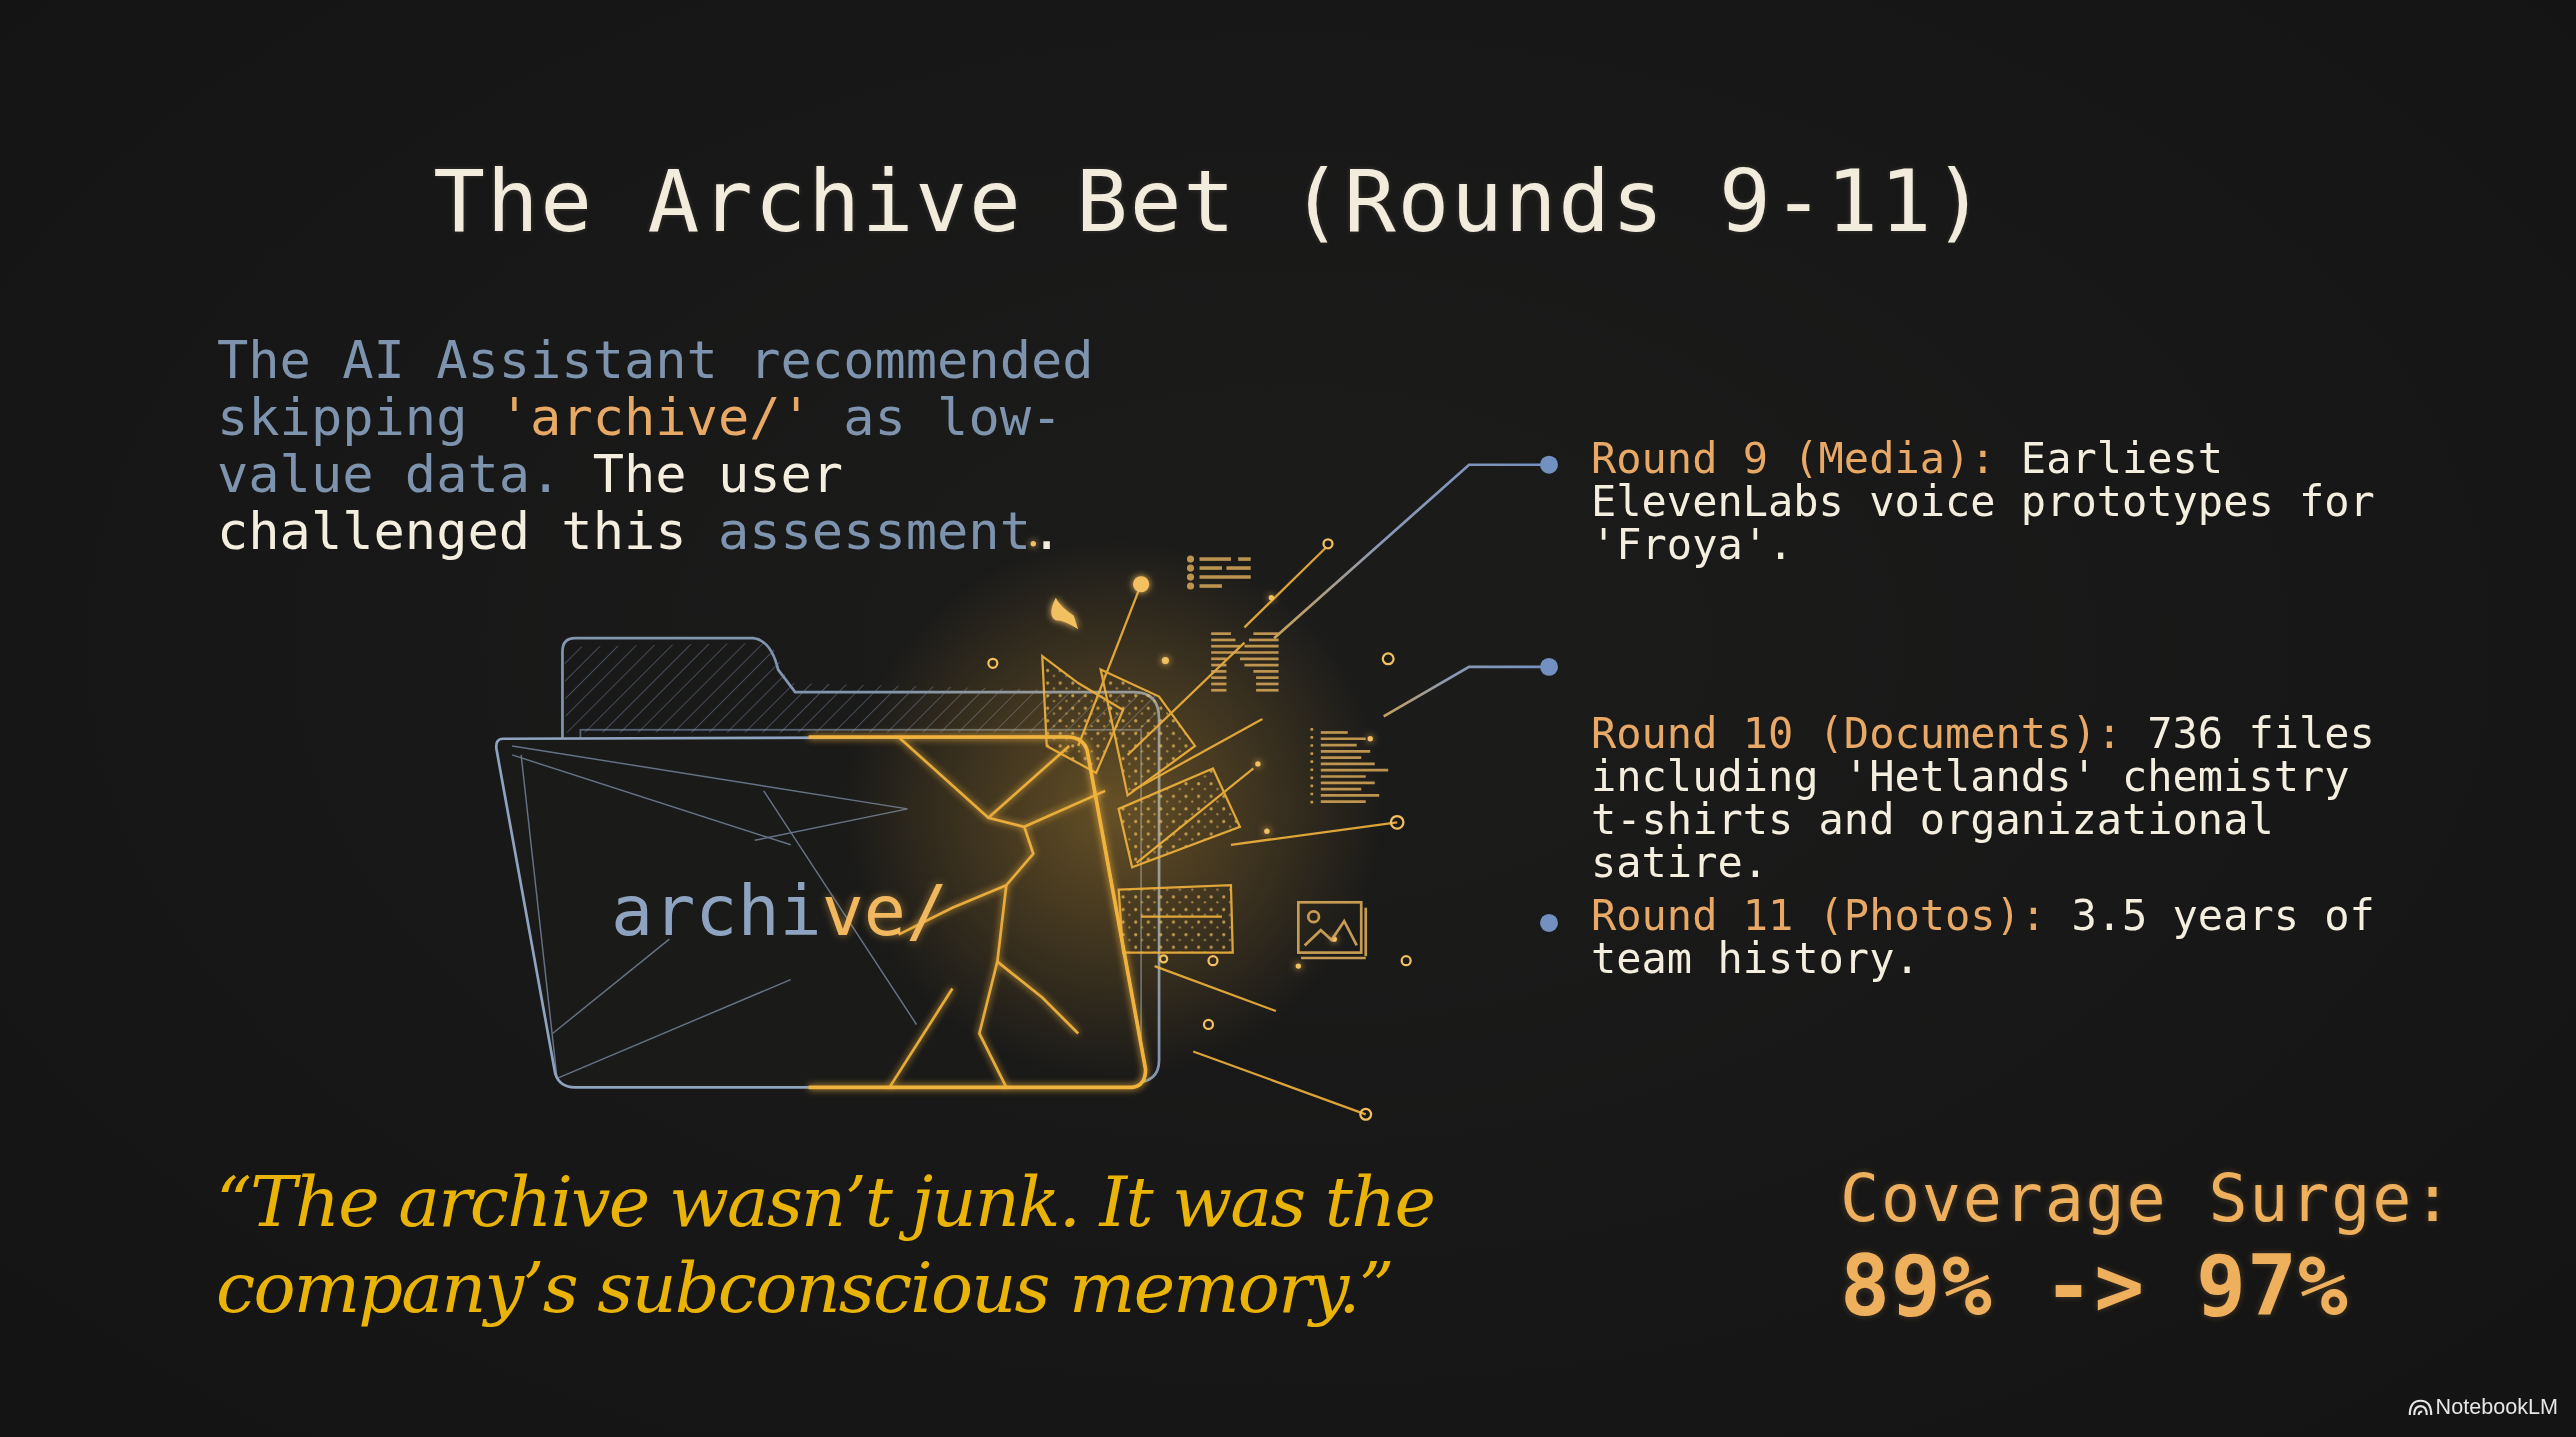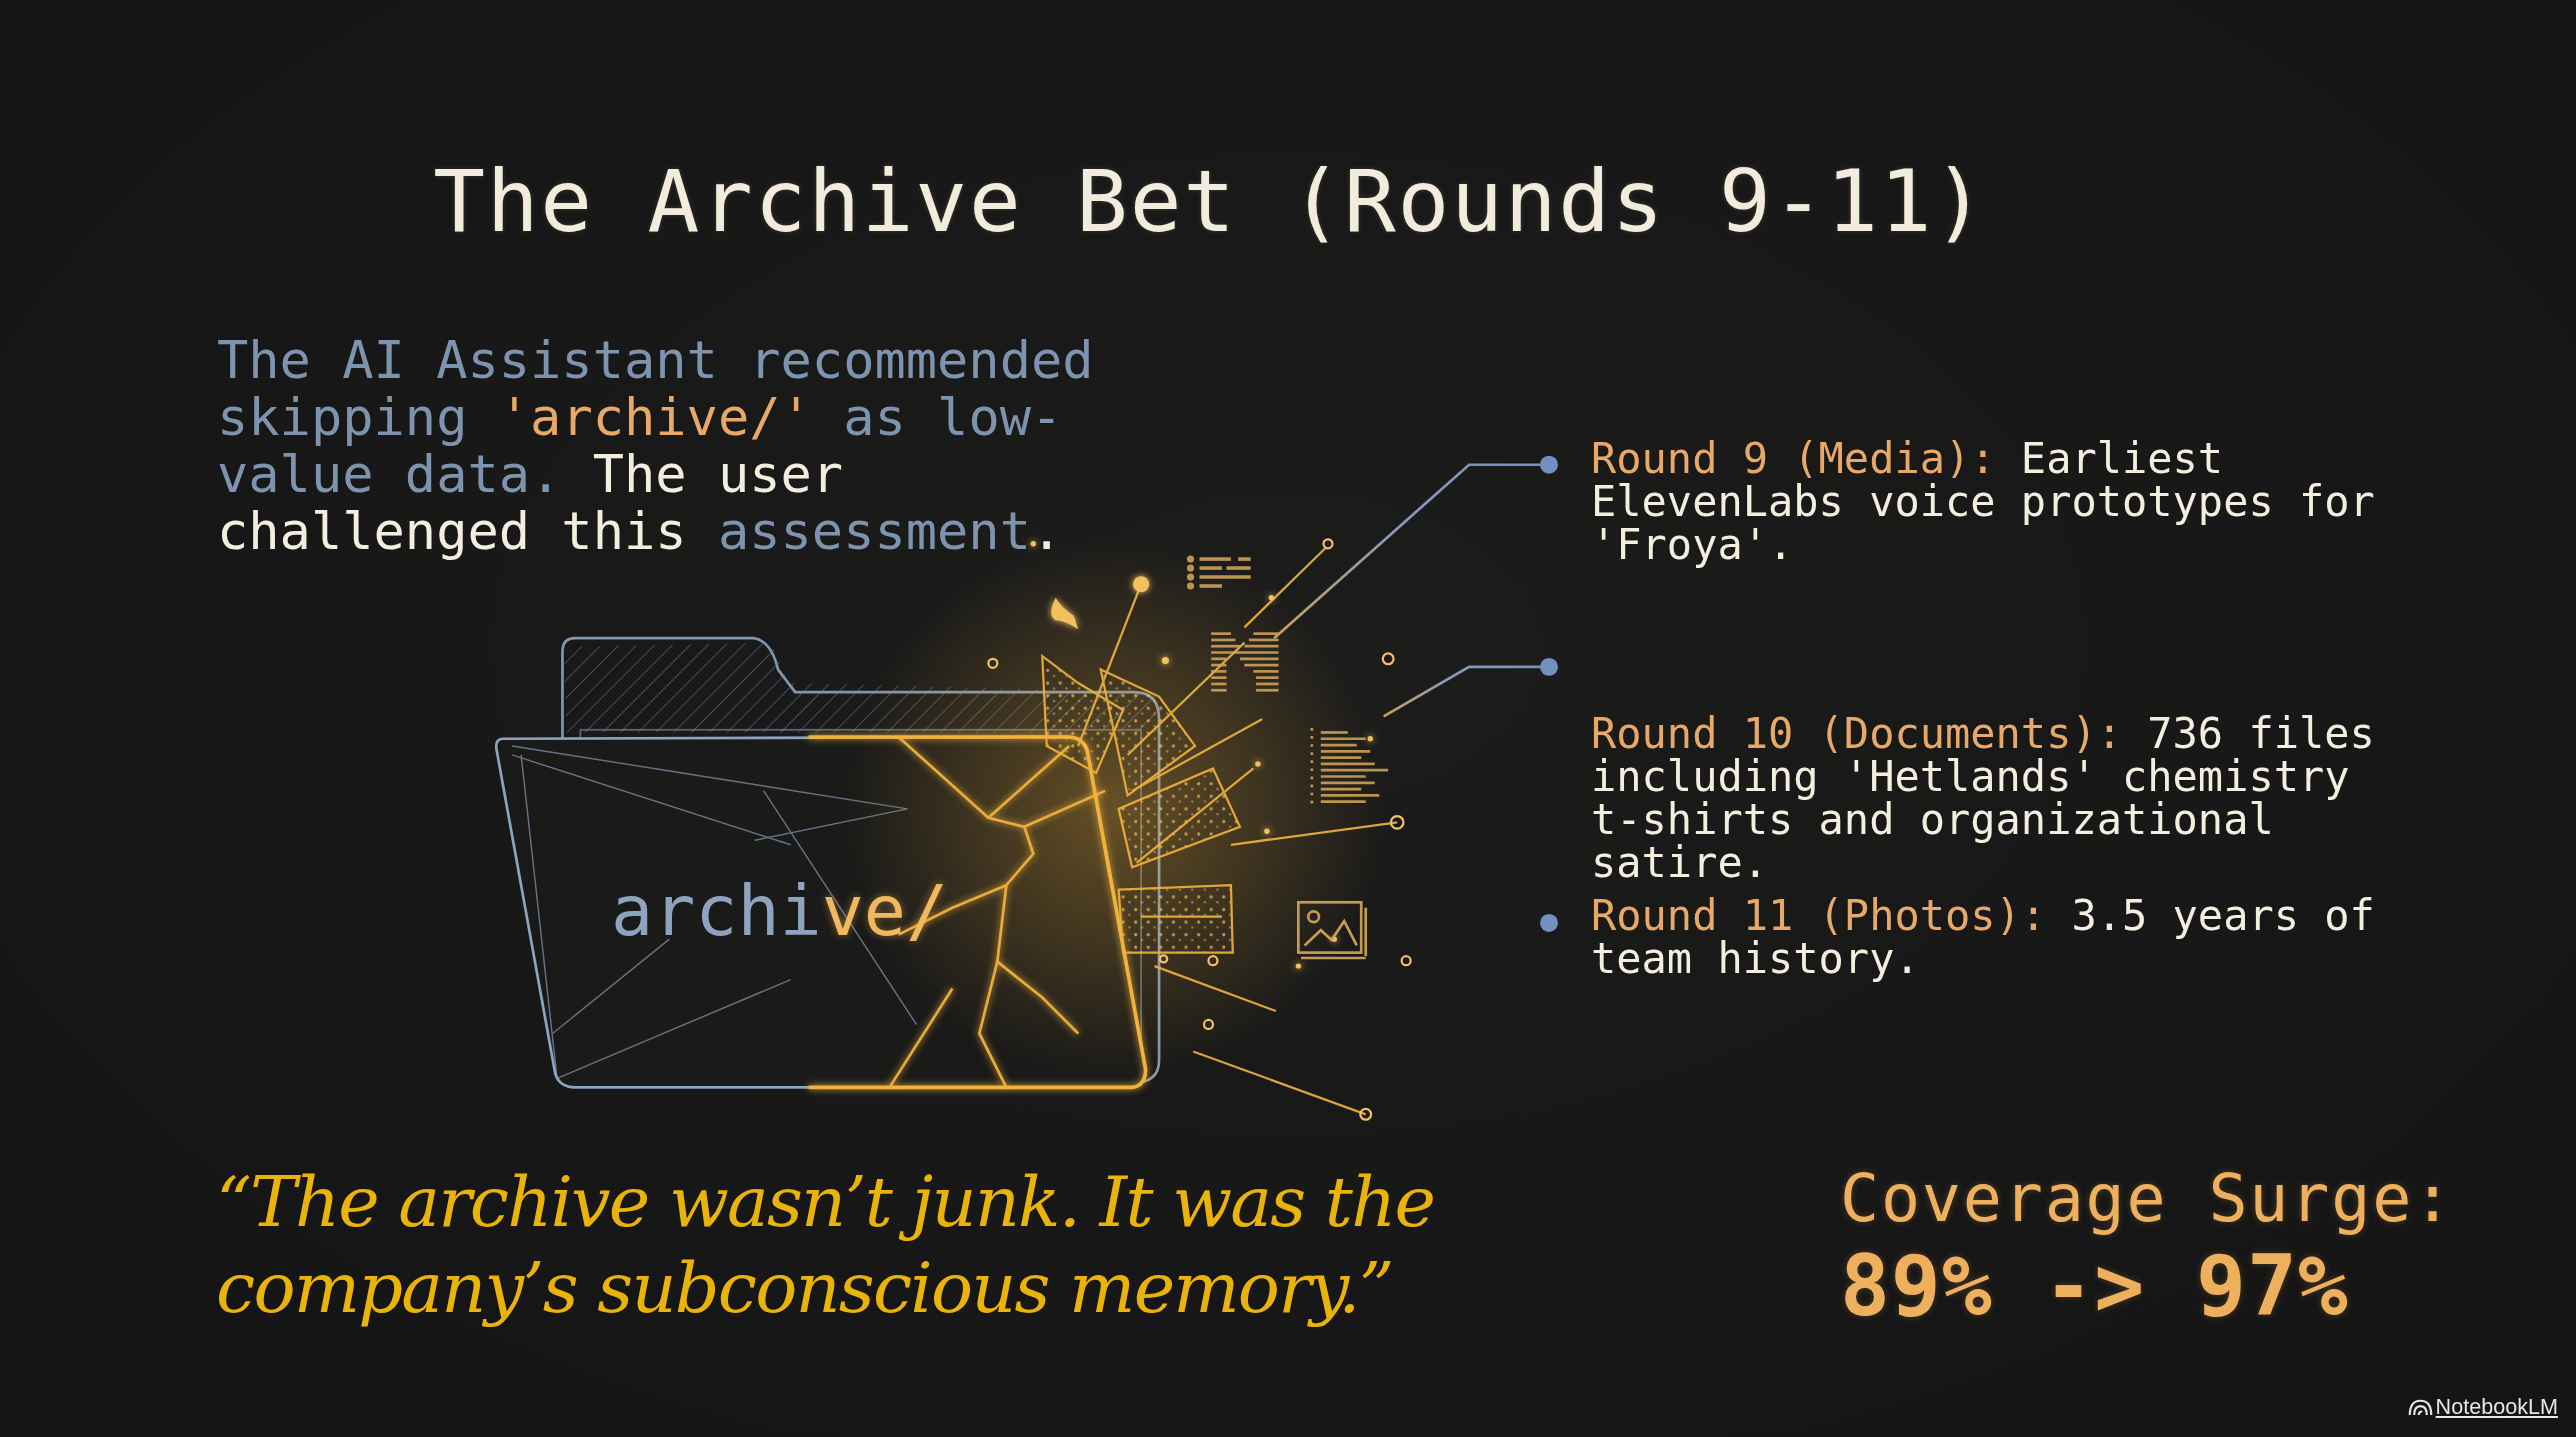--- a/index.html
+++ b/index.html
@@ -96,21 +96,20 @@
   .brand {
     position: absolute;
     right: 18px;
     bottom: 18px;
     display: flex;
     align-items: center;
     gap: 3px;
     font-family: "Liberation Sans", "DejaVu Sans", sans-serif;
     font-size: 21.6px;
     color: #e6e6e6;
-    text-decoration: underline;
   }
   .brand svg { display: block; }
 </style>
 </head>
 <body>
 
 <h1 class="title">The Archive Bet (Rounds 9-11)</h1>
 
 <div class="intro">
   <span>The AI Assistant recommended skipping </span><span class="hl-orange">'archive/'</span><span> as low-value data.</span><span class="hl-white"> The user challenged this</span><span> assessment</span><span class="hl-white">.</span>

